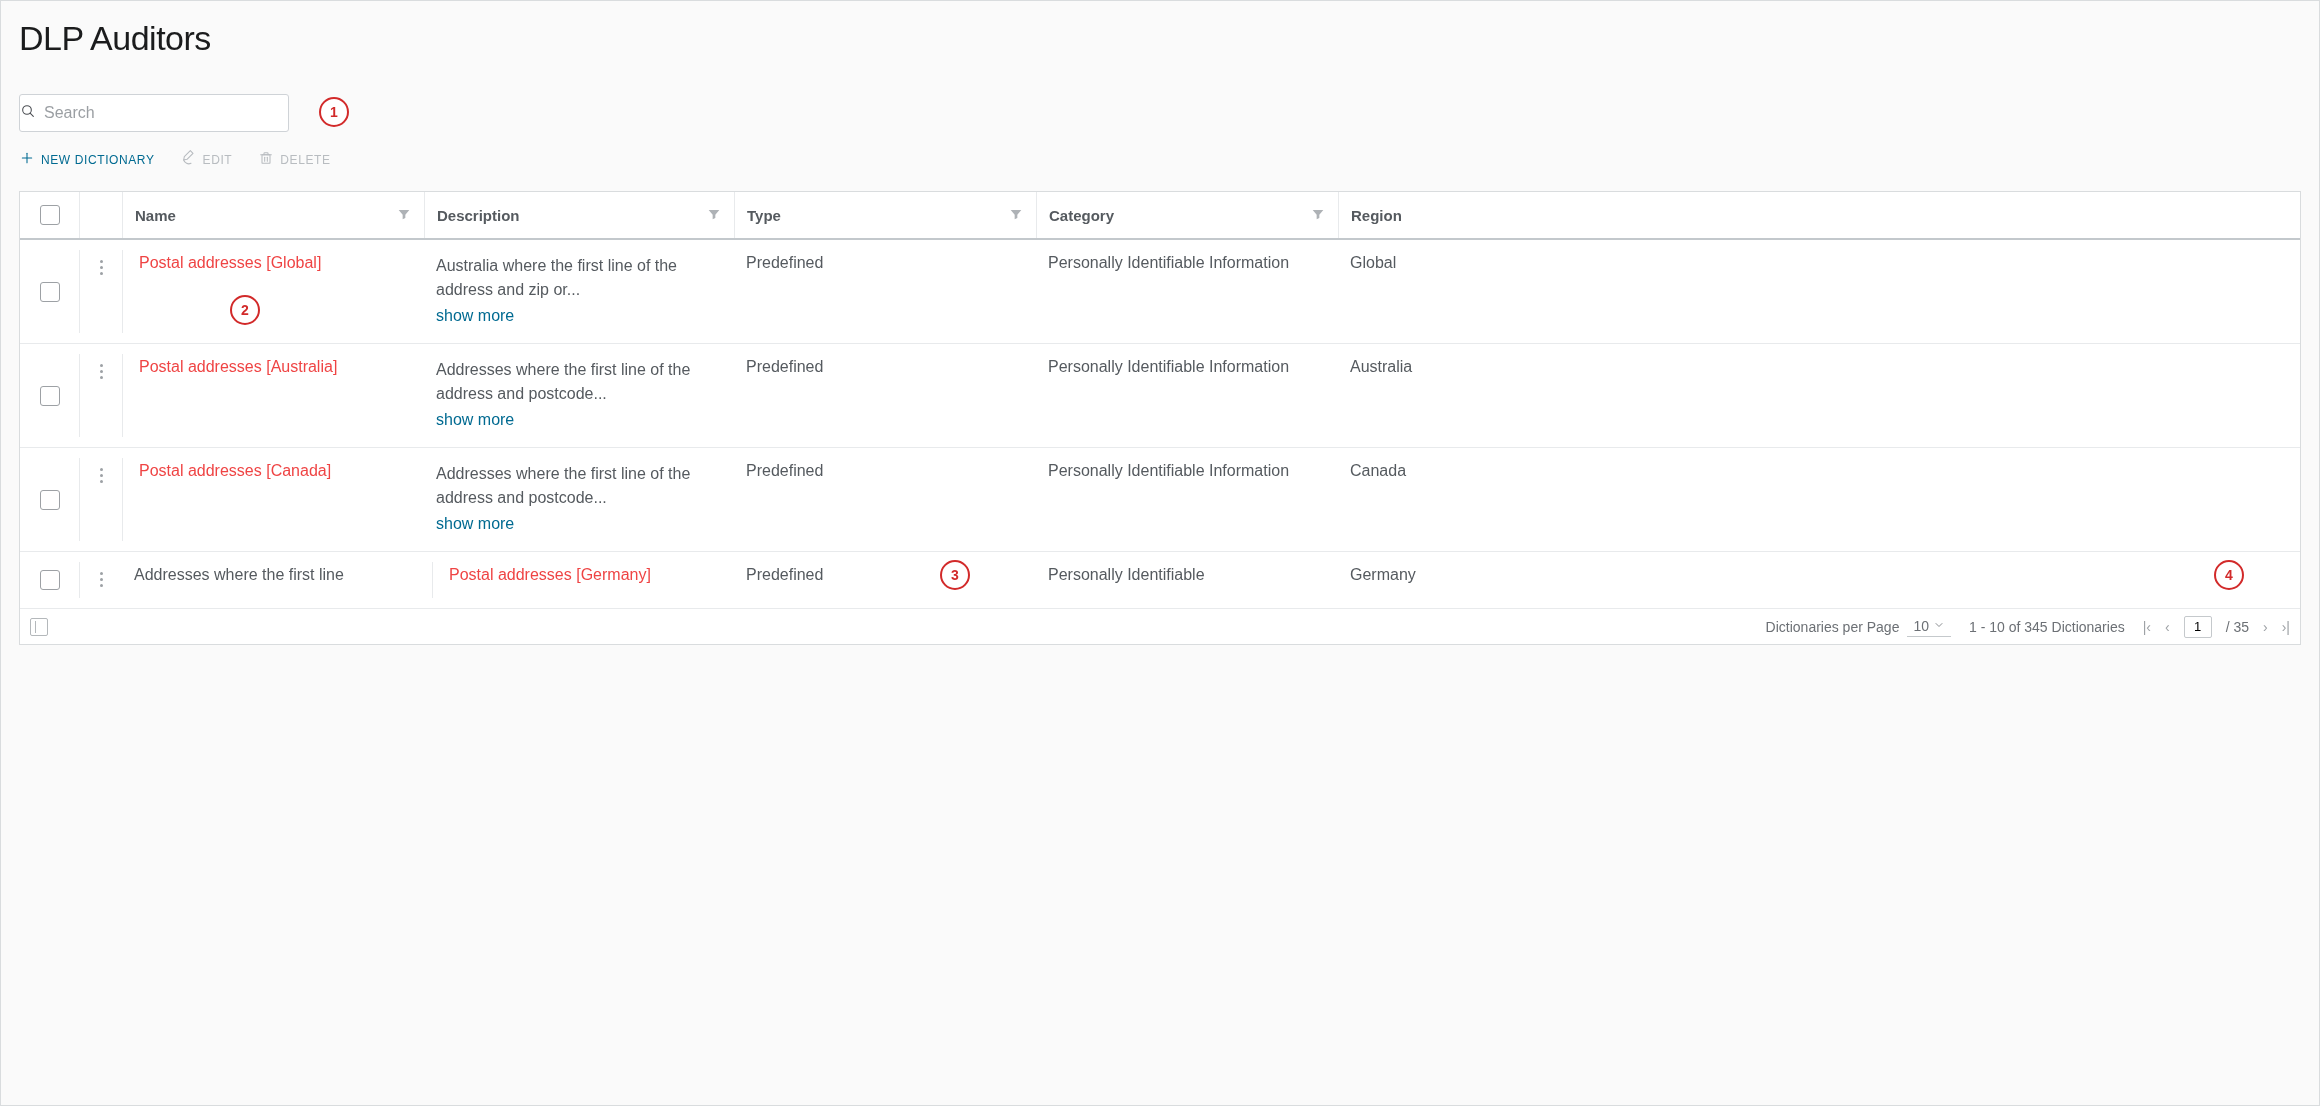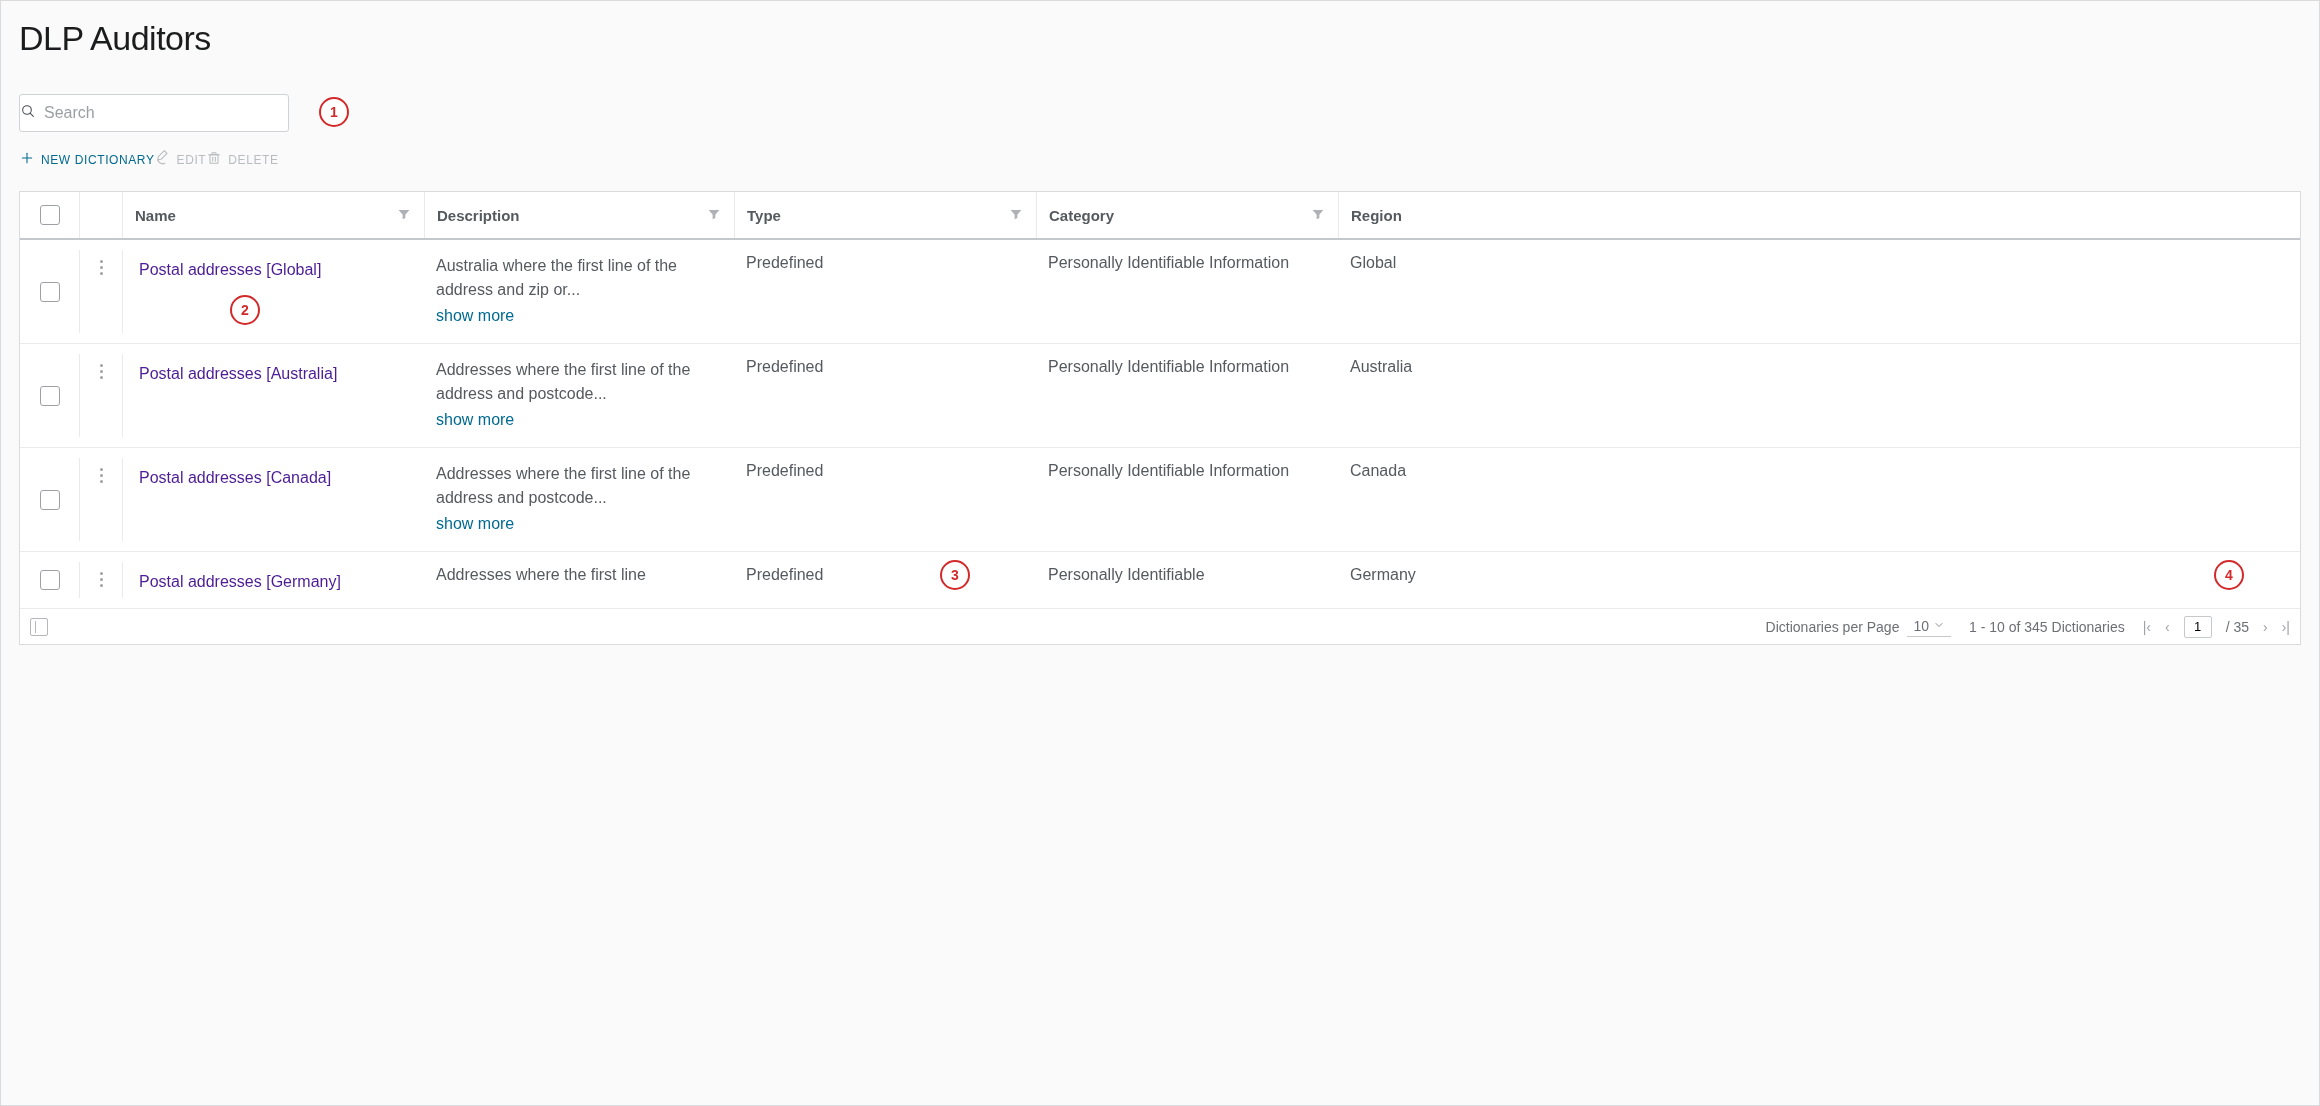--- a/index.html
+++ b/index.html
@@ -63,20 +63,21 @@
     outline: none;
     flex: 1;
     font-size: 16px;
     color: #555;
     background: transparent;
   }
   .search-box input::placeholder { color: #9b9fa3; }
   .actions {
     display: flex;
     align-items: center;
+    gap: 26px;
     margin-bottom: 22px;
   }
   .action {
     display: flex;
     align-items: center;
     gap: 6px;
     text-transform: uppercase;
     font-size: 12px;
     letter-spacing: 0.6px;
     cursor: pointer;
@@ -121,21 +122,21 @@
   .td { font-size: 16px; color: #555a5f; align-items: flex-start; padding-top: 4px; }
   .chk {
     width: 20px; height: 20px; border: 1px solid #9da1a5; border-radius: 3px; background: #fff;
   }
   .kebab {
     display: flex; flex-direction: column; gap: 3px; align-items:center; justify-content:center;
     width: 100%; padding-top: 6px;
   }
   .kebab span { width: 3px; height: 3px; background: #9da1a5; border-radius: 50%; }
   .row .col-name { border-left: 1px solid #e8eaec; padding-left: 16px; }
-  .link { color: #4c1d95; margin-top: 7px; }
+  .link { color: #ef4444; }
   .desc-block { display: flex; flex-direction: column; gap: 2px; line-height: 1.5; }
   .showmore { color: #006a91; cursor: pointer; }
   .footer {
     display: flex;
     align-items: center;
     height: 36px;
     border-top: 1px solid #e8eaec;
     font-size: 14px;
     color: #6c7075;
     padding: 16px 10px;
@@ -374,25 +375,25 @@
         <div class="td col-chk">
             <div class="chk"></div>
           </div>
         <div class="td col-menu">
             <div class="kebab">
               <span></span>
               <span></span>
               <span></span>
             </div>
           </div>
+        <div class="td col-desc">
+            <span>Addresses where the first line</span>
+          </div>
         <div class="td col-name">
             <span class="link">Postal addresses [Germany]</span>
-          </div>
-        <div class="td col-desc">
-            <span>Addresses where the first line</span>
           </div>
         <div class="td col-type">
             <span>Predefined</span>
           </div>
         <div class="td col-cat">
             <span>Personally Identifiable</span>
           </div>
         <div class="td col-reg">
             <span>Germany</span>
           </div>

